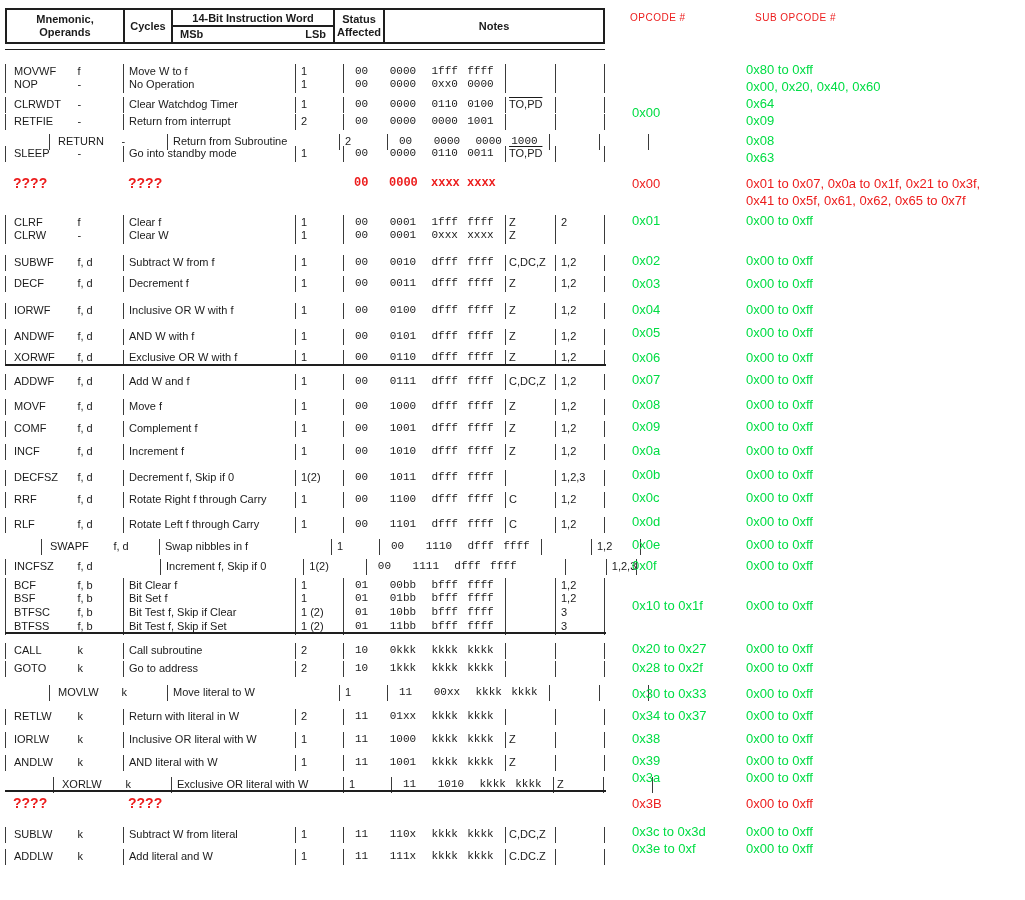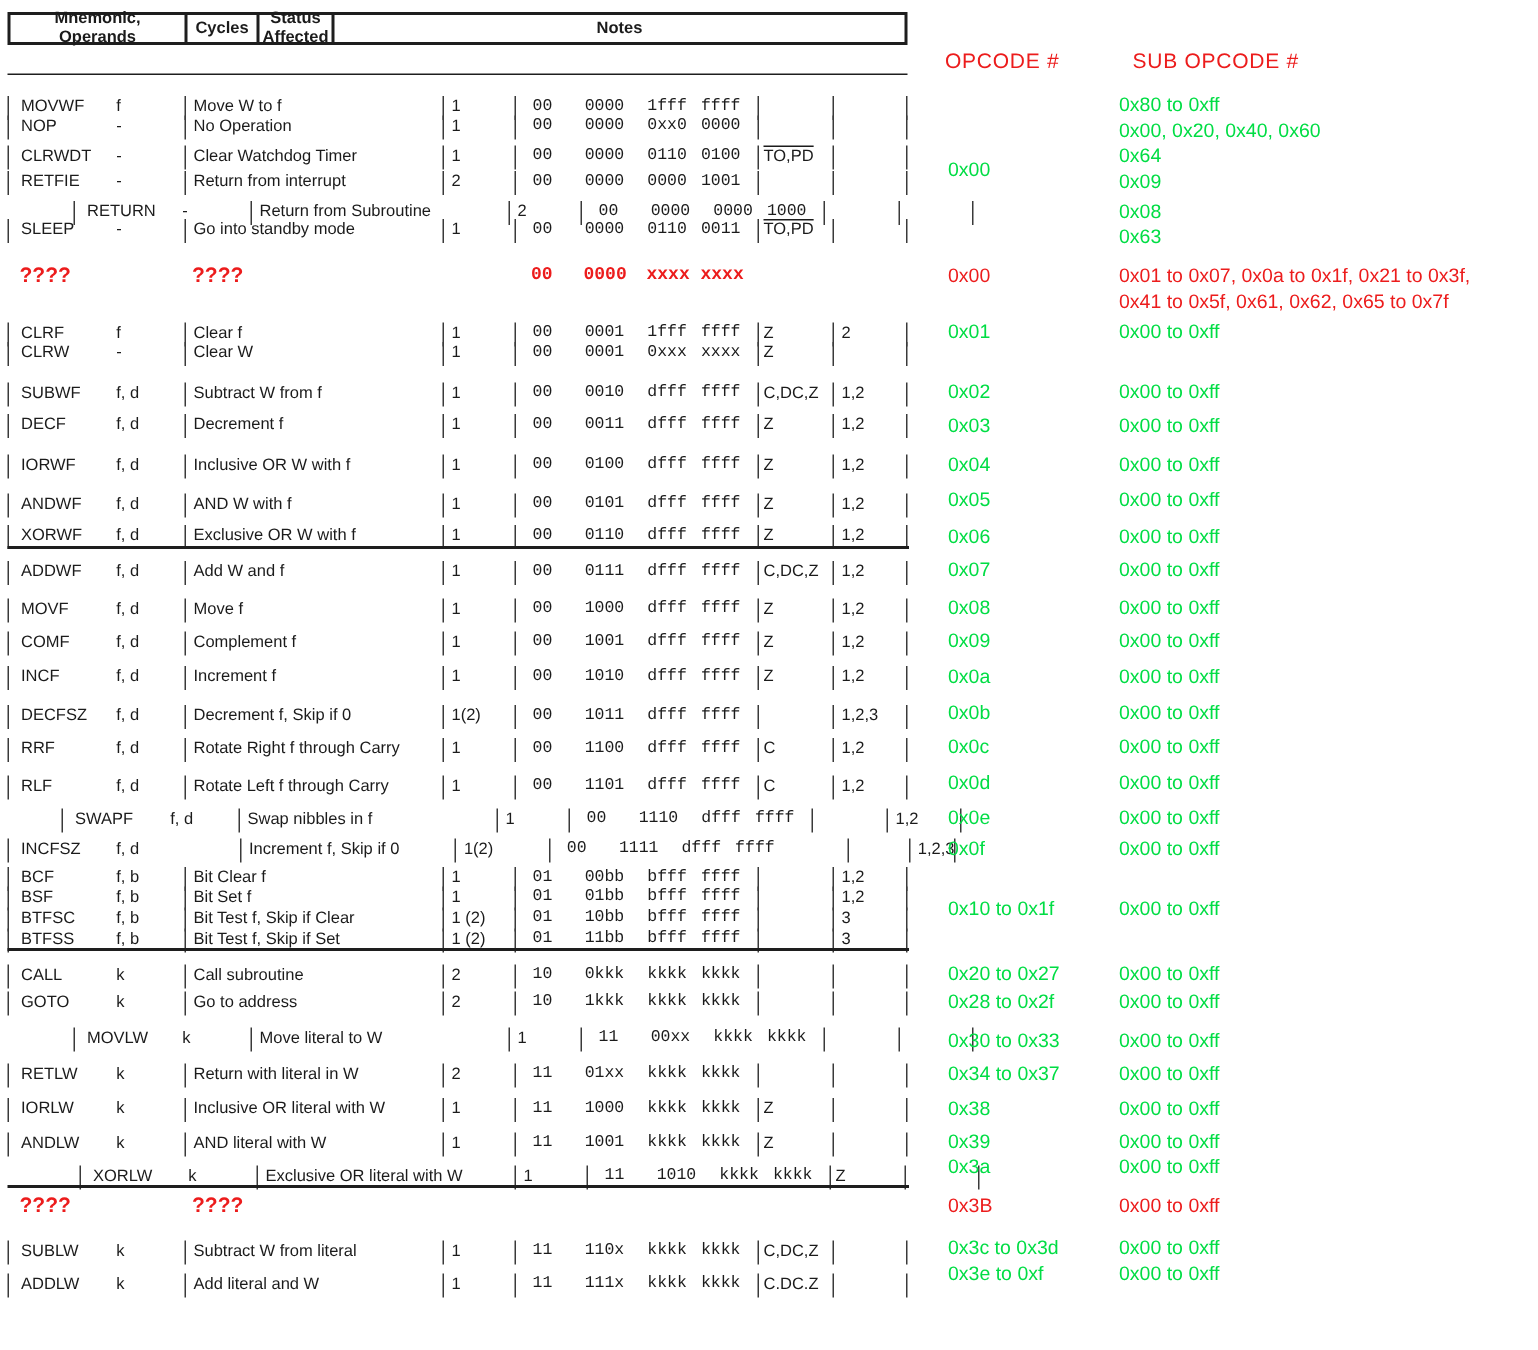--- a/index.html
+++ b/index.html
@@ -1,20 +1,20 @@
 <!DOCTYPE html>
 <html style="--green: #00dd44; --red: #ec1c1c;"><head>
 <meta charset="utf-8">
 <style>
   html,body{margin:0;padding:0;background:#ffffff;}
   #page{position:relative;width:1025px;height:900px;background:#ffffff;overflow:hidden;
         font-family:"Liberation Sans",sans-serif;color:#1b1b1b;}
 
   
-  .thead{position:absolute;left:5px;top:8px;width:600px;height:22px;display:flex;
+  .thead{position:absolute;left:5px;top:8px;width:600px;height:36px;display:flex;
          border:2px solid #1e1e1e;box-sizing:border-box;font-weight:bold;font-size:11px;
          text-align:center;background:#fff;}
   .hc{box-sizing:border-box;border-left:2px solid #1e1e1e;display:flex;flex-direction:column;
       justify-content:center;align-items:center;line-height:13px;}
   .hc:first-child{border-left:none;}
   .hc1{width:116px;} .hc2{width:172px;} .hc3{width:48px;} .hc4{width:162px;justify-content:flex-start;}
   .hc5{width:50px;} .hc6{width:48px;flex:1;}
   .hw-top{width:100%;height:17px;line-height:17px;border-bottom:2px solid #1e1e1e;box-sizing:border-box;}
   .hw-bot{width:100%;flex:1;display:flex;justify-content:space-between;align-items:center;
           padding:0 7px;box-sizing:border-box;}
@@ -46,37 +46,44 @@
 
   
   .secline{position:absolute;left:5px;width:601px;height:2px;background:#1e1e1e;}
 
   
   .ann{position:absolute;font-size:13px;line-height:15px;white-space:nowrap;}
   .gr{color:var(--green);}
   .rd{color:var(--red);}
   .op-ann{left:632px;}
   .sub-ann{left:746px;}
-  .ann-head{position:absolute;top:32px;font-size:14px;color:var(--red);letter-spacing:0.5px;}
+  .ann-head{position:absolute;top:12px;font-size:10px;color:var(--red);letter-spacing:0.5px;}
   #oph{left:630px;} #soph{left:755px;}
 </style>
 </head>
 <body>
 
 <div id="page">
 
   <div id="oph" class="ann-head">OPCODE #</div>
   <div id="soph" class="ann-head">SUB OPCODE #</div>
 
   <div class="thead">
     <div class="hc hc1">
       <span>Mnemonic,</span>
       <span>Operands</span>
     </div>
     <div class="hc hc3">Cycles</div>
+    <div class="hc hc4">
+      <div class="hw-top">14-Bit Instruction Word</div>
+      <div class="hw-bot">
+        <span>MSb</span>
+        <span>LSb</span>
+      </div>
+    </div>
     <div class="hc hc5">
       <span>Status</span>
       <span>Affected</span>
     </div>
     <div class="hc hc6">Notes</div>
   </div>
   <div class="hline2"></div>
 
   <div id="table-body">
       <div class="row" style="top: 64px;">

